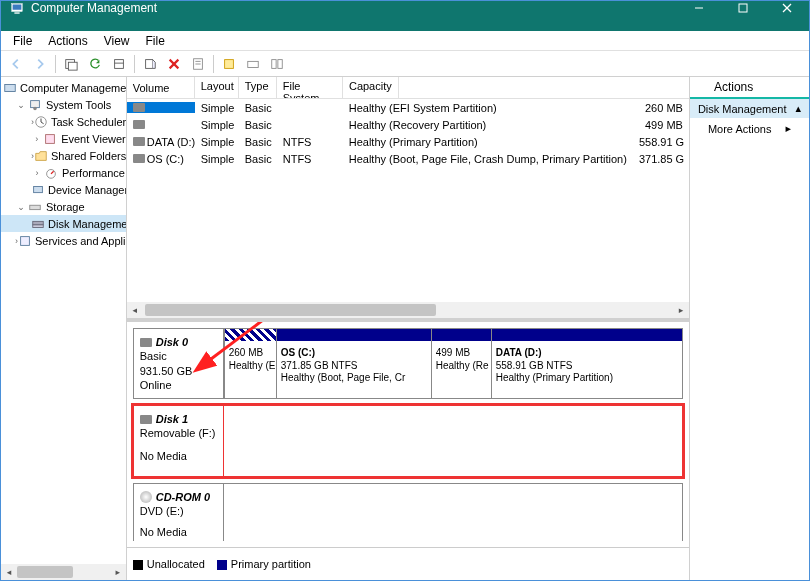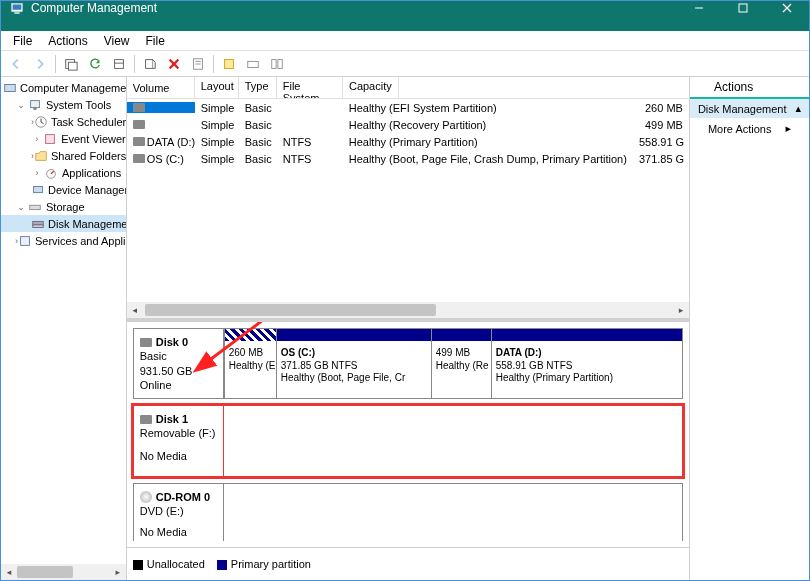--- a/index.html
+++ b/index.html
@@ -43,21 +43,21 @@
 .col-cap { width: 56px; text-align: right; }
 .disk-icon-sm { width:12px;height:9px;background:#888;border-radius:1px;display:inline-block;flex-shrink:0; }
 .hscroll { height:16px; background:#f0f0f0; display:flex; }
 .hscroll .larr,.hscroll .rarr{width:16px;display:flex;align-items:center;justify-content:center;font-size:9px;color:#555;}
 .hscroll .track{flex:1;position:relative;}
 .hscroll .thumb{position:absolute;left:2px;top:2px;bottom:2px;width:55%;background:#c4c4c4;border-radius:2px;}
 .graph-pane { flex:1; overflow:hidden; position:relative; }
 .disk-block { display:flex; margin: 6px 6px 0 6px; border: 1px solid #888; }
 .disk-block.highlight { outline: 2px solid #e33; outline-offset: 0px; border-color:#e33; }
 .disk-label { width: 90px; padding: 6px; border-right:1px solid #888; font-size:11px; line-height:1.3; }
-.disk-label .dname { font-weight:bold; display:flex; align-items:center; gap:4px; }
+.disk-label .dname { font-weight:bold; display:flex; align-items:center; gap:4px;font-style:italic; }
 .disk-parts { flex:1; display:flex; }
 .part { flex:0 0 auto; border-left:1px solid #888; position:relative; padding:4px 4px 2px 4px; font-size:10px; line-height:1.25; overflow:hidden; white-space:nowrap; }
 .part .pbar { position:absolute; top:0; left:0; right:0; height:12px; background:#00008b; }
 .part.hatched .pbar { background: repeating-linear-gradient(45deg,#00008b,#00008b 3px,#fff 3px,#fff 6px); }
 .part .pcontent { margin-top:14px; }
 .part .pname { font-weight:bold; }
 .legend { position:absolute; bottom:0; left:0; right:0; height:18px; border-top:1px solid #ccc; display:flex; align-items:center; gap:12px; padding:16px 6px; background:#fff; font-size:11px; }
 .lg-sq { width:10px; height:10px; display:inline-block; margin-right:4px; vertical-align:middle; }
 .lg-unalloc { background:#000; }
 .lg-primary { background:#00008b; }
@@ -225,21 +225,21 @@
         <span>Shared Folders</span>
       </div>
     <div class="tree-row l3">
         <span class="twisty">›</span>
         <span class="ticon">
           <svg class="ico" viewBox="0 0 16 16">
             <circle cx="8" cy="9" r="5" fill="#fff" stroke="#888"></circle>
             <line x1="8" y1="9" x2="11" y2="6" stroke="#d22" stroke-width="1.5"></line>
           </svg>
         </span>
-        <span>Applications</span>
+        <span>Performance</span>
       </div>
     <div class="tree-row l3">
         <span class="twisty"></span>
         <span class="ticon">
           <svg class="ico" viewBox="0 0 16 16">
             <rect x="3" y="4" width="10" height="7" fill="#cde" stroke="#579"></rect>
           </svg>
         </span>
         <span>Device Manager</span>
       </div>

